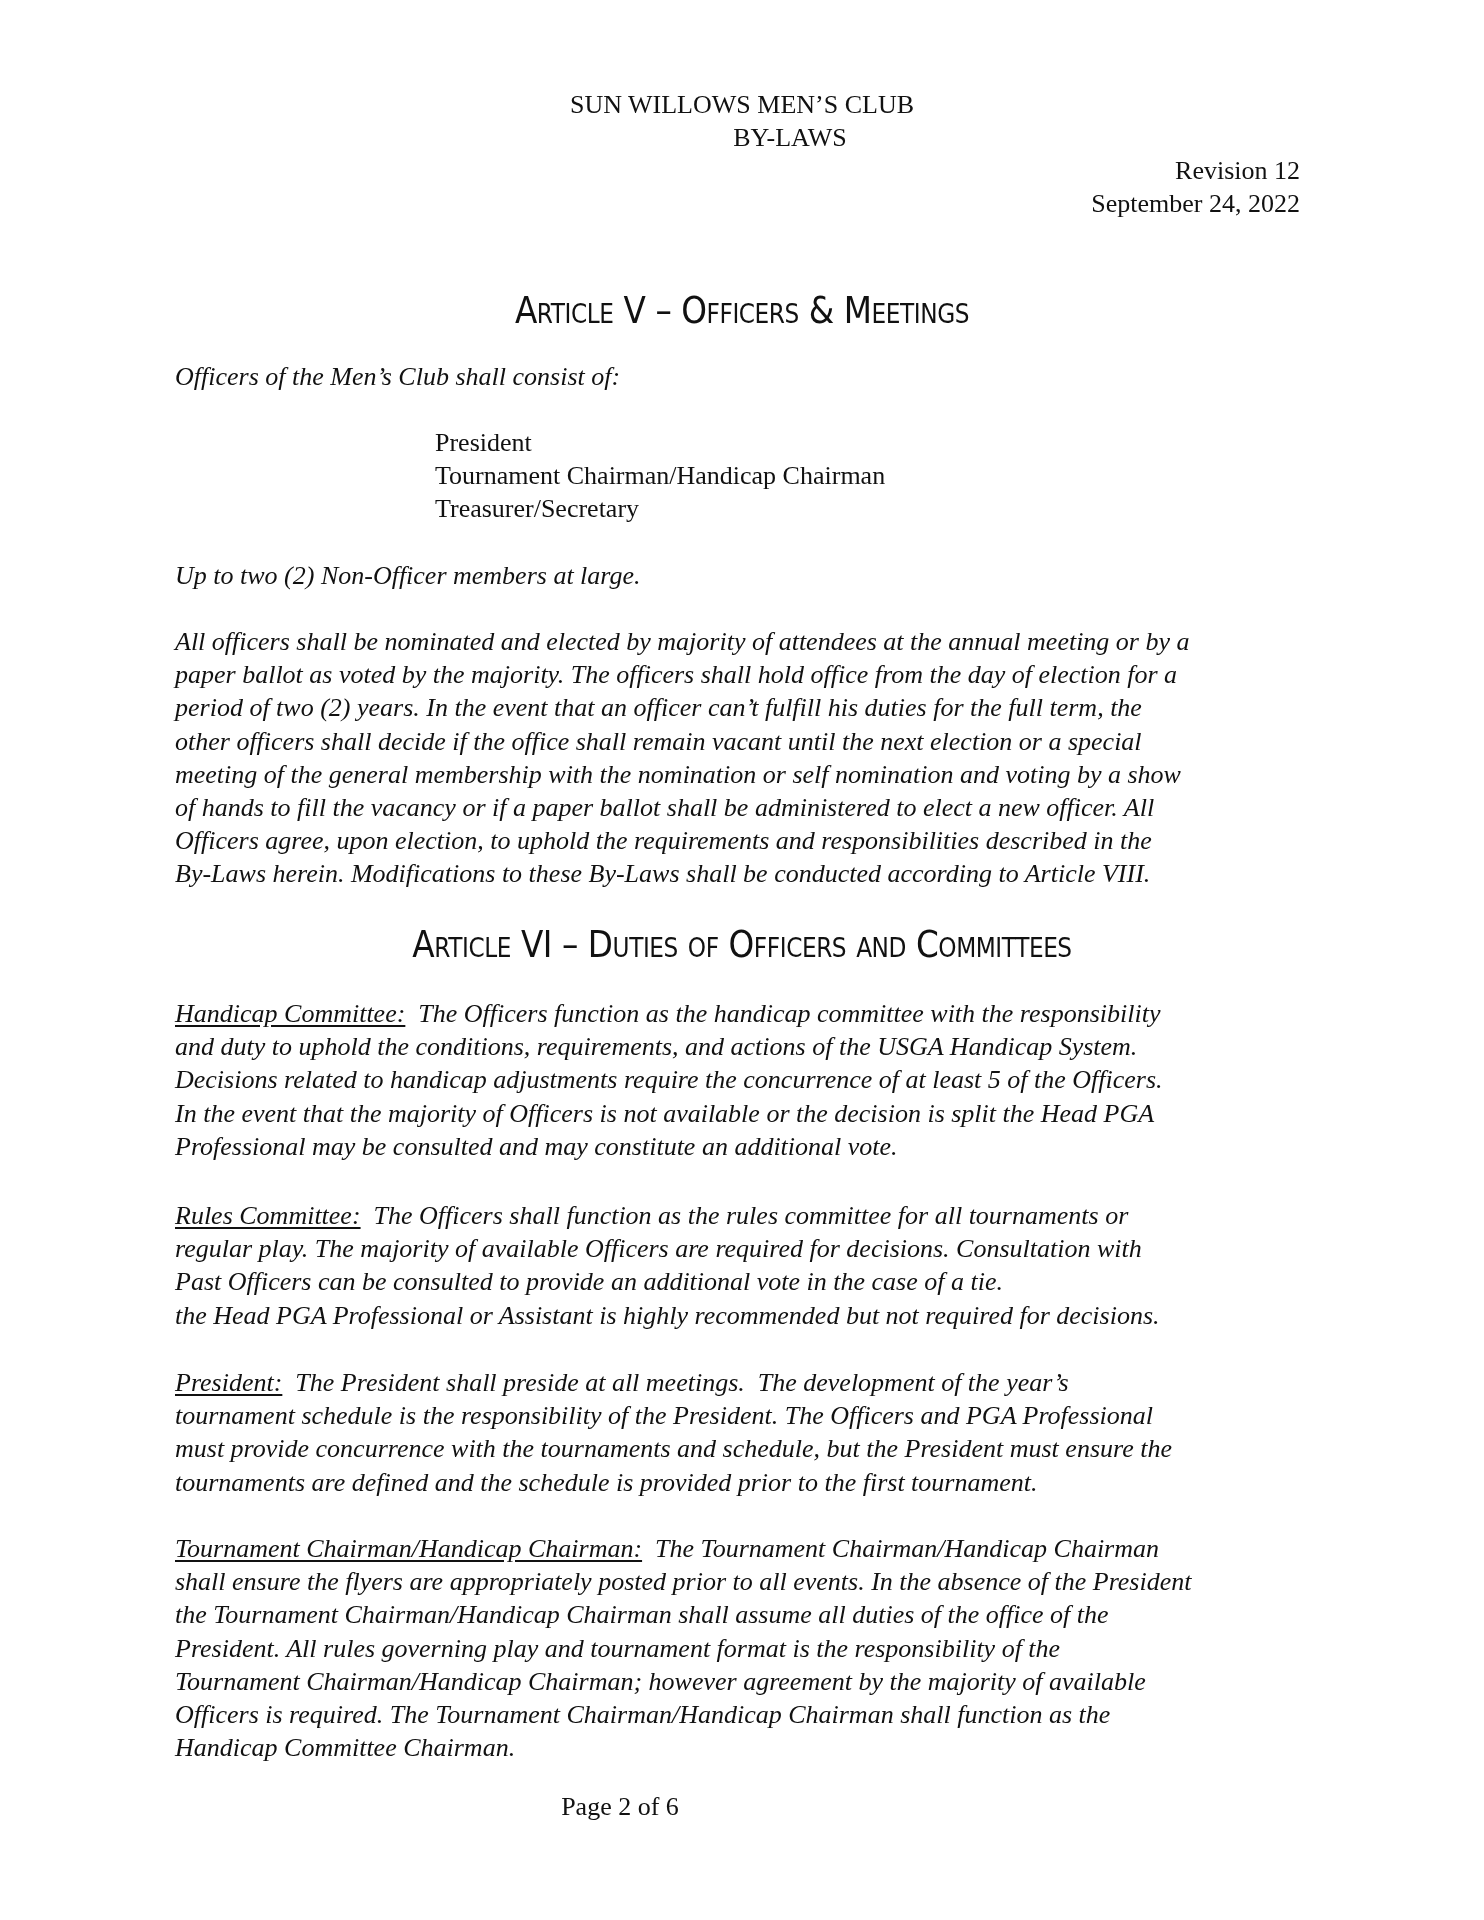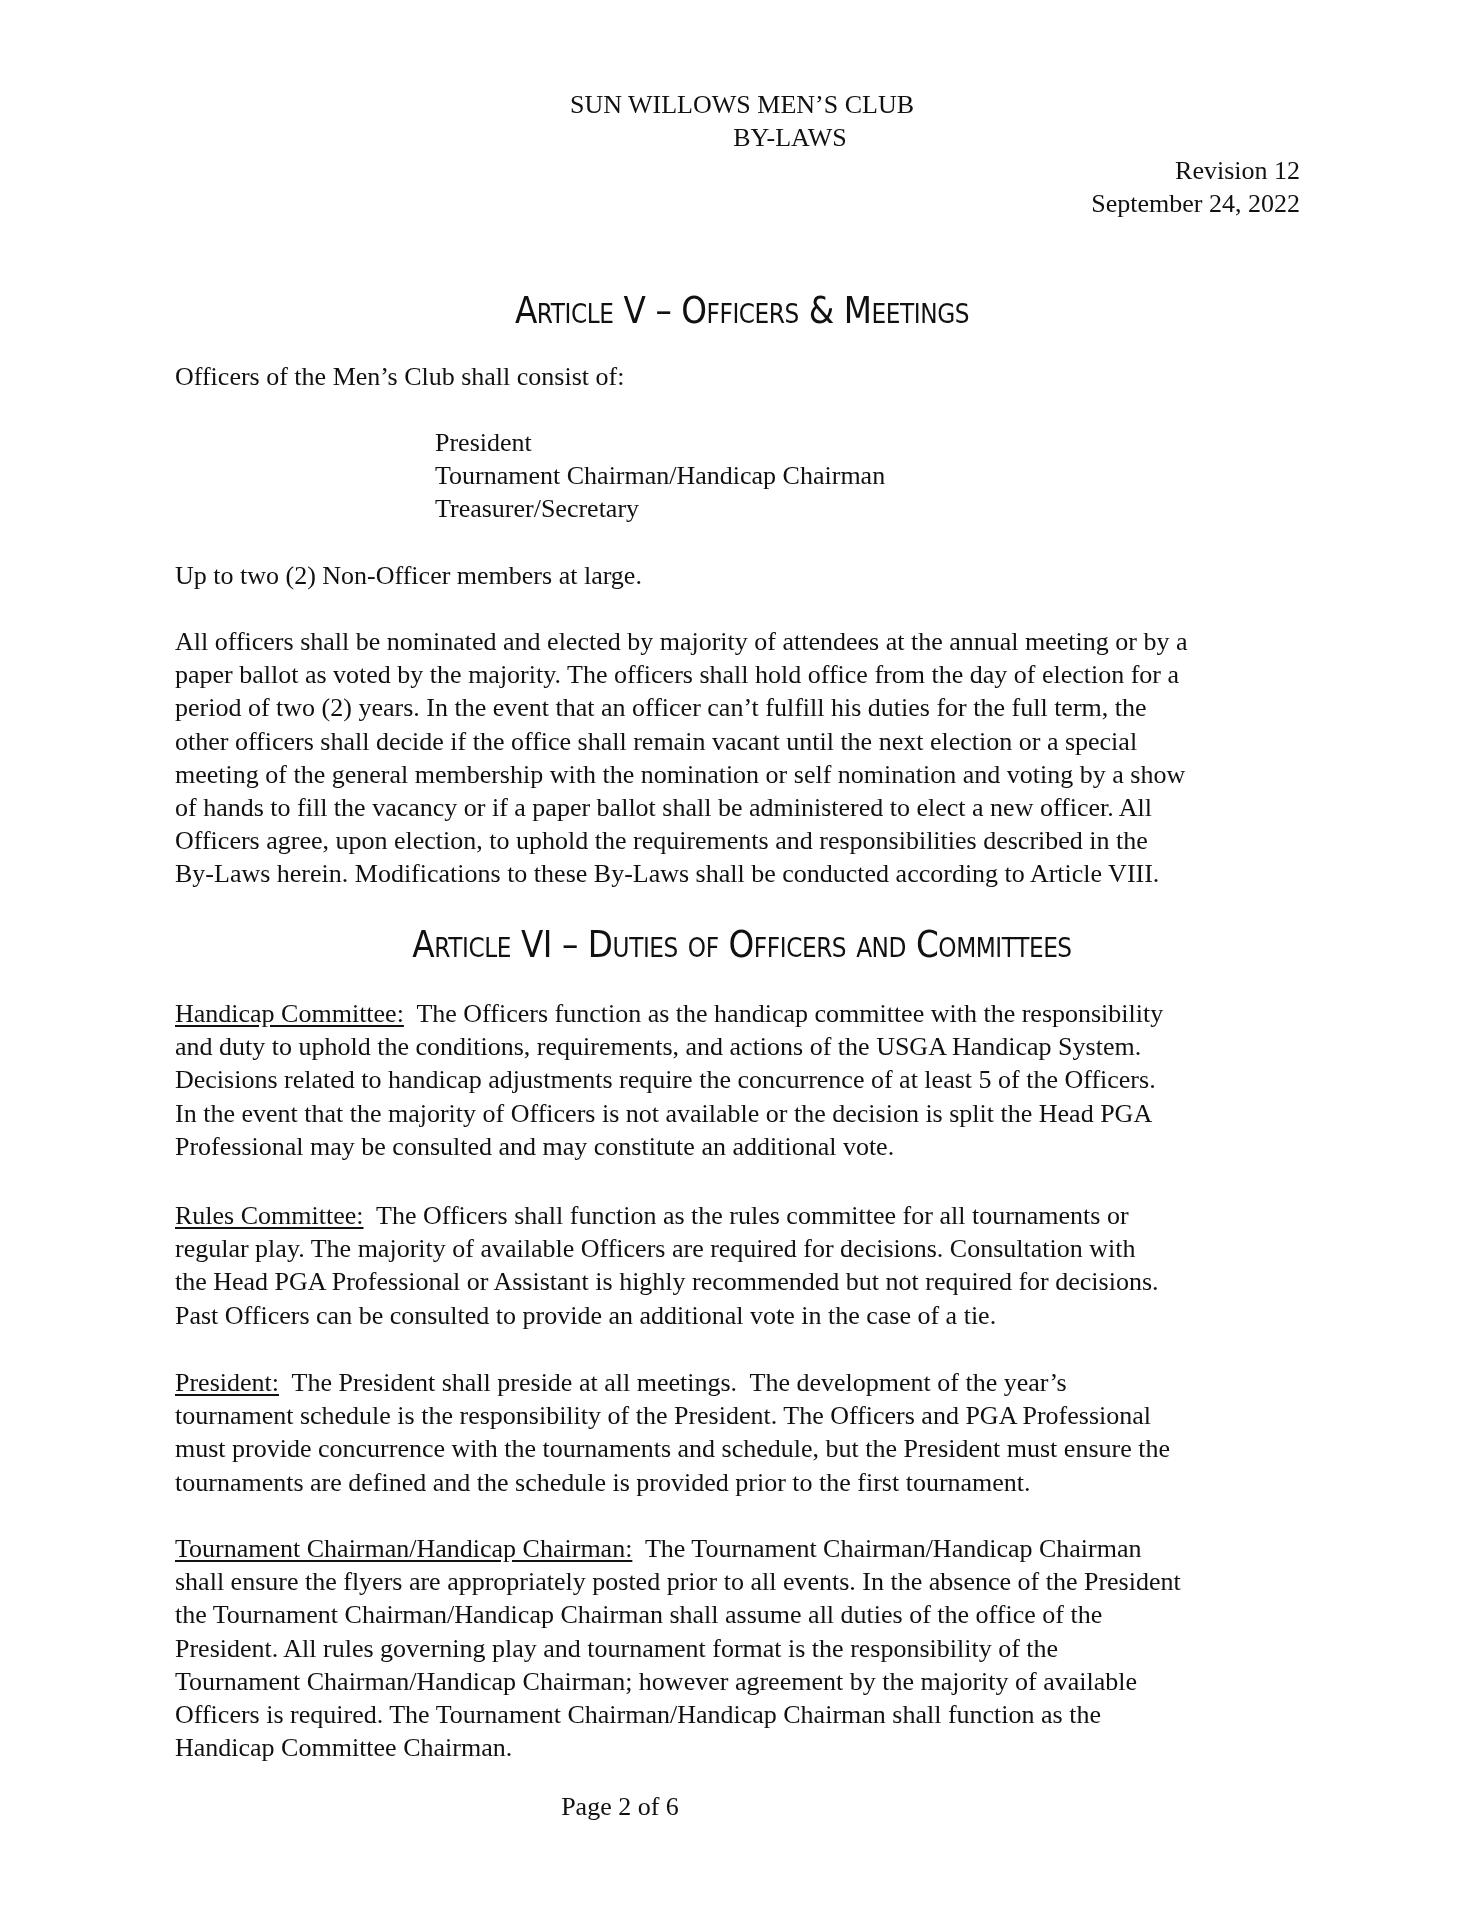--- a/index.html
+++ b/index.html
@@ -23,21 +23,21 @@
     font-variant: small-caps;
     font-size: 38px; line-height: 44px; letter-spacing: -0.5px;
     font-weight: normal;
     transform: scaleX(0.86); transform-origin: center;
     white-space: nowrap;
   }
   .body-block {
     position: absolute; left: 175px; width: 1140px;
     font-size: 26px; line-height: 33.2px;
   }
-  .body-block .line { white-space: nowrap; height: 33.2px; }
+  .body-block .line { white-space: nowrap; height: 33.2px; font-style: italic; }
   .indent-list {
     position: absolute; left: 435px;
     font-size: 26px; line-height: 33.2px;
   }
   .indent-list .line { white-space: nowrap; }
   .u { text-decoration: underline; text-underline-offset: 3px; }
   .footer {
     position: absolute; left: 0; width: 1240px; text-align: center;
     font-size: 26px; line-height: 33px;
   }
@@ -85,22 +85,22 @@
     <div class="line"><span class="u">Handicap Committee:</span><span style="white-space:pre;">  The Officers function as the handicap committee with the responsibility</span></div>
     <div class="line">and duty to uphold the conditions, requirements, and actions of the USGA Handicap System.</div>
     <div class="line">Decisions related to handicap adjustments require the concurrence of at least 5 of the Officers.</div>
     <div class="line">In the event that the majority of Officers is not available or the decision is split the Head PGA</div>
     <div class="line">Professional may be consulted and may constitute an additional vote.</div>
   </div>
 
   <div class="body-block" style="top:1199px;">
     <div class="line"><span class="u">Rules Committee:</span><span style="white-space:pre;">  The Officers shall function as the rules committee for all tournaments or</span></div>
     <div class="line">regular play.  The majority of available Officers are required for decisions.  Consultation with</div>
+    <div class="line">Past Officers can be consulted to provide an additional vote in the case of a tie.</div>
     <div class="line">the Head PGA Professional or Assistant is highly recommended but not required for decisions.</div>
-    <div class="line">Past Officers can be consulted to provide an additional vote in the case of a tie.</div>
   </div>
 
   <div class="body-block" style="top:1366px;">
     <div class="line"><span class="u">President:</span><span style="white-space:pre;">  The President shall preside at all meetings.  The development of the year’s</span></div>
     <div class="line">tournament schedule is the responsibility of the President.  The Officers and PGA Professional</div>
     <div class="line">must provide concurrence with the tournaments and schedule, but the President must ensure the</div>
     <div class="line">tournaments are defined and the schedule is provided prior to the first tournament.</div>
   </div>
 
   <div class="body-block" style="top:1532px;">

